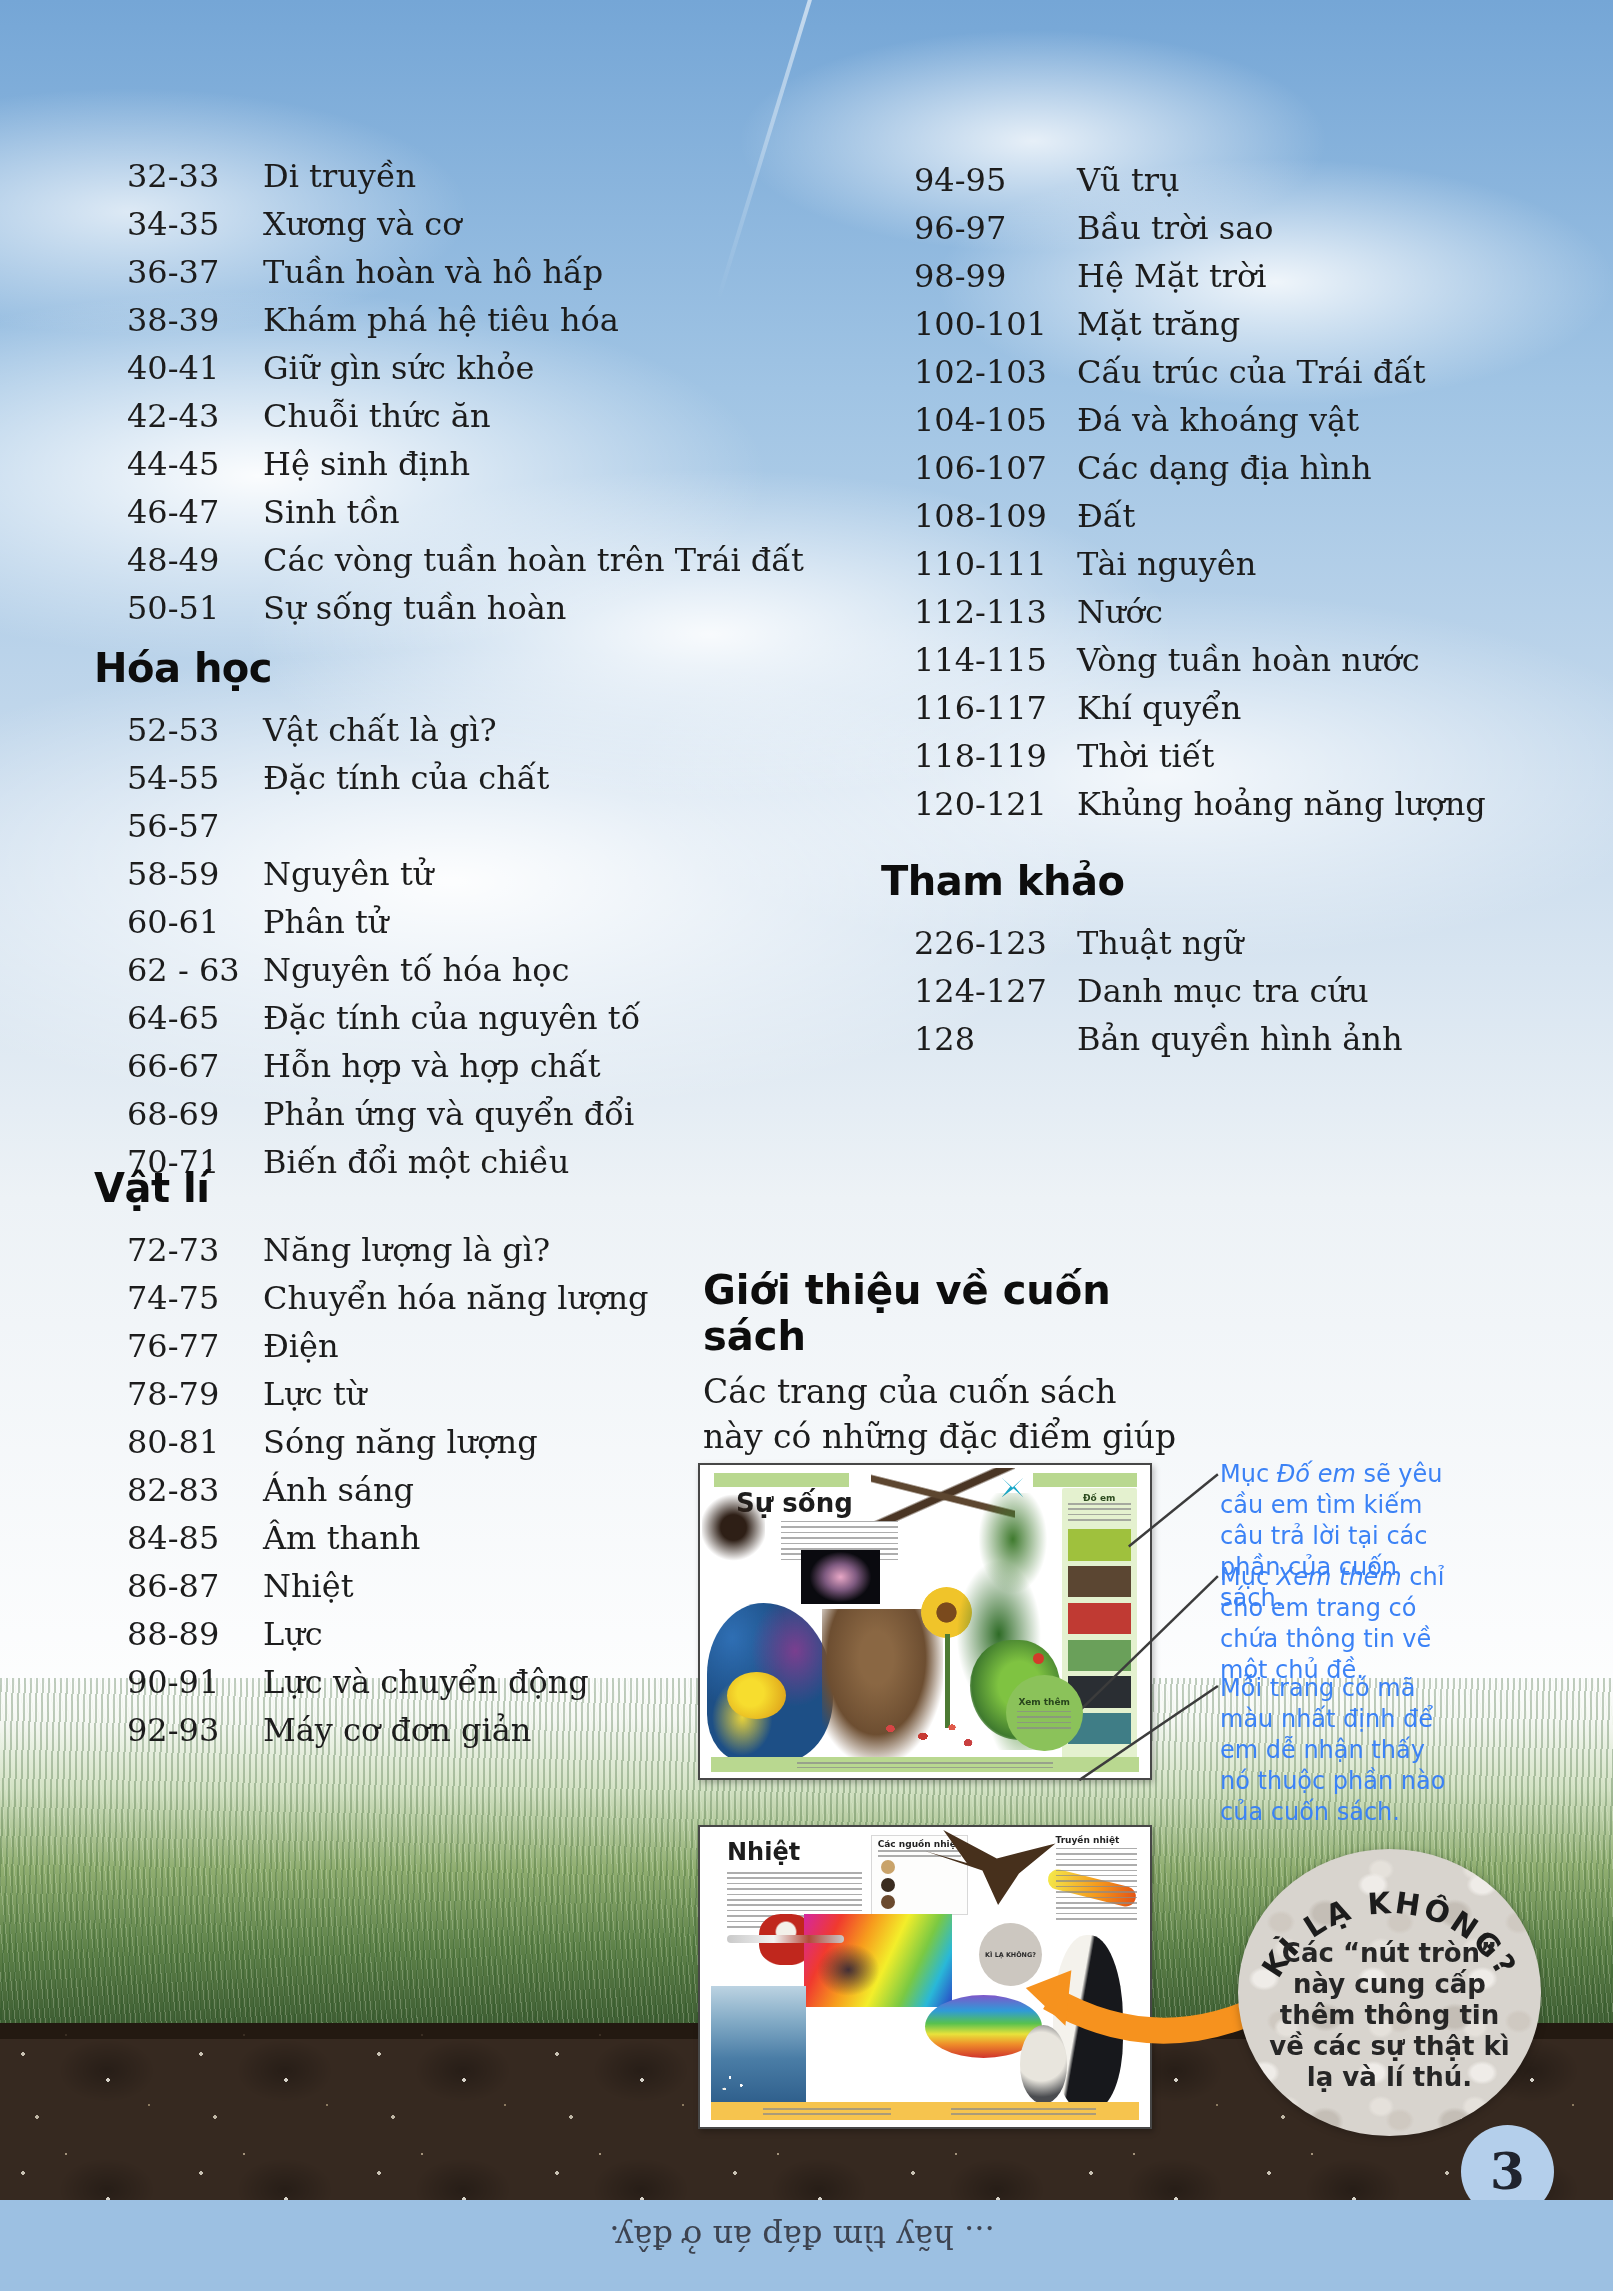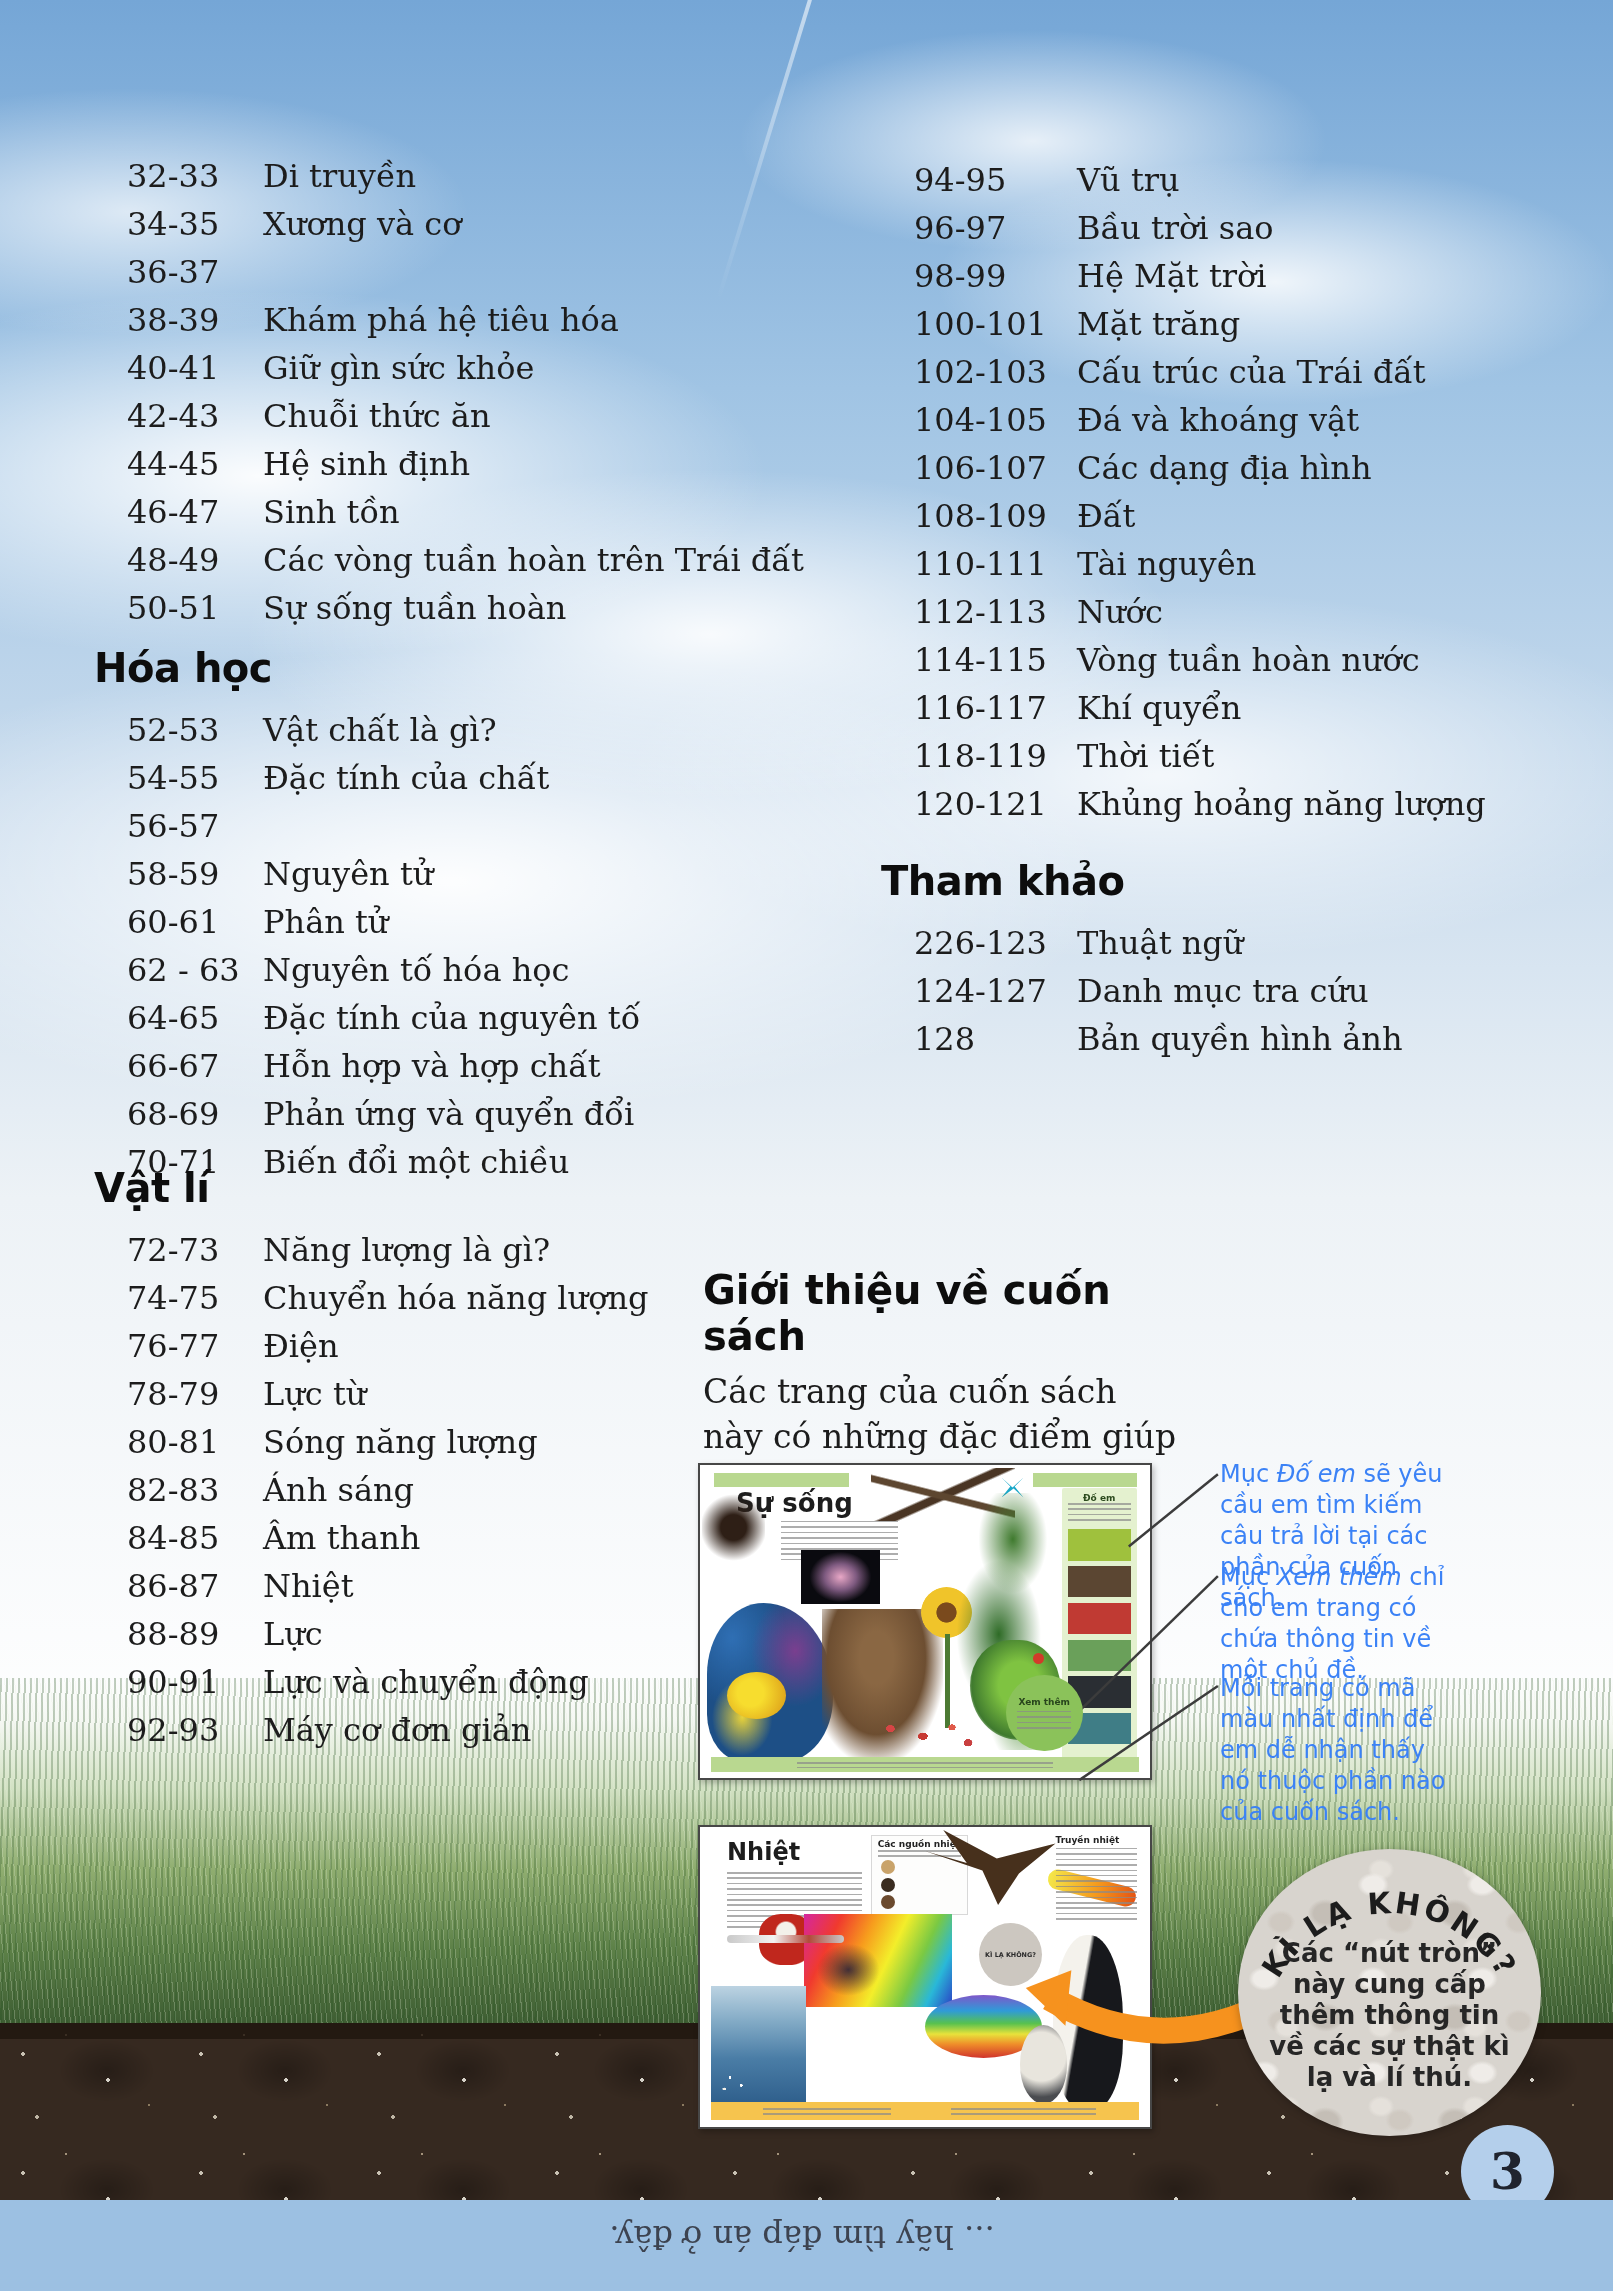--- a/index.html
+++ b/index.html
@@ -194,20 +194,21 @@
         <div class="toc-row">
           <span class="pages">32-33</span>
           <span class="title">Di truyền</span>
         </div>
         <div class="toc-row">
           <span class="pages">34-35</span>
           <span class="title">Xương và cơ</span>
         </div>
         <div class="toc-row">
           <span class="pages">36-37</span>
+          <span class="title">Tuần hoàn và hô hấp</span>
         </div>
         <div class="toc-row">
           <span class="pages">38-39</span>
           <span class="title">Khám phá hệ tiêu hóa</span>
         </div>
         <div class="toc-row">
           <span class="pages">40-41</span>
           <span class="title">Giữ gìn sức khỏe</span>
         </div>
         <div class="toc-row">

